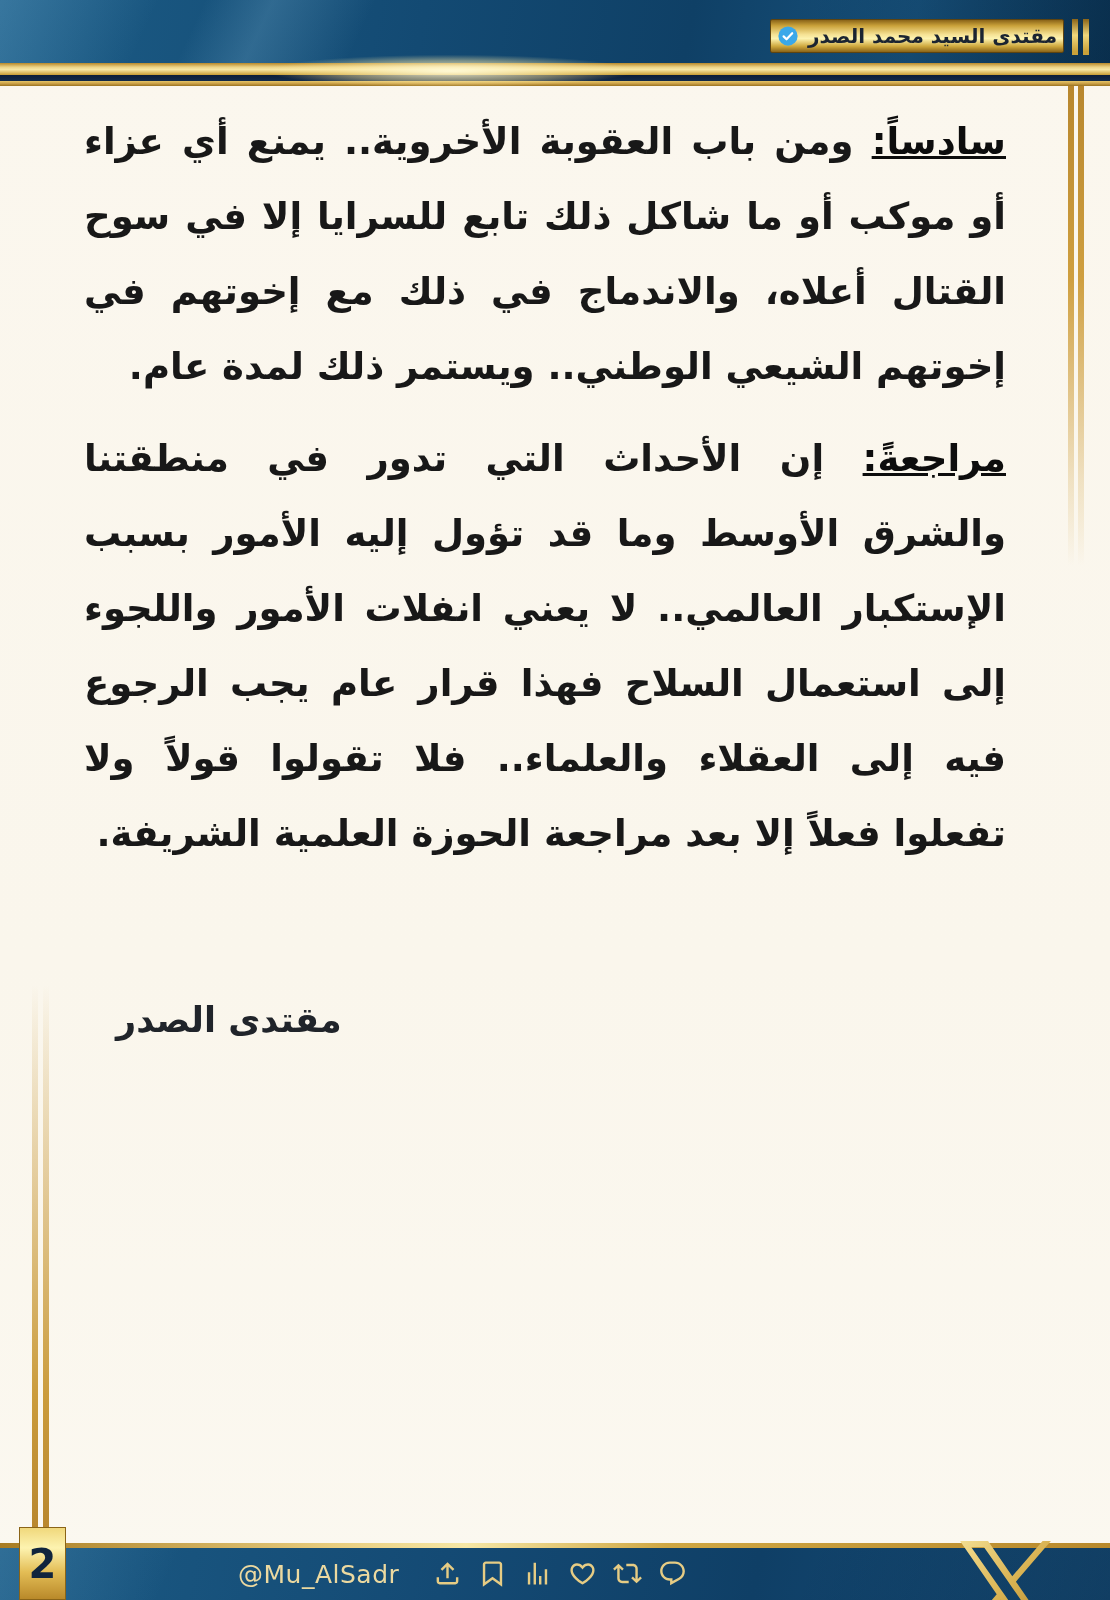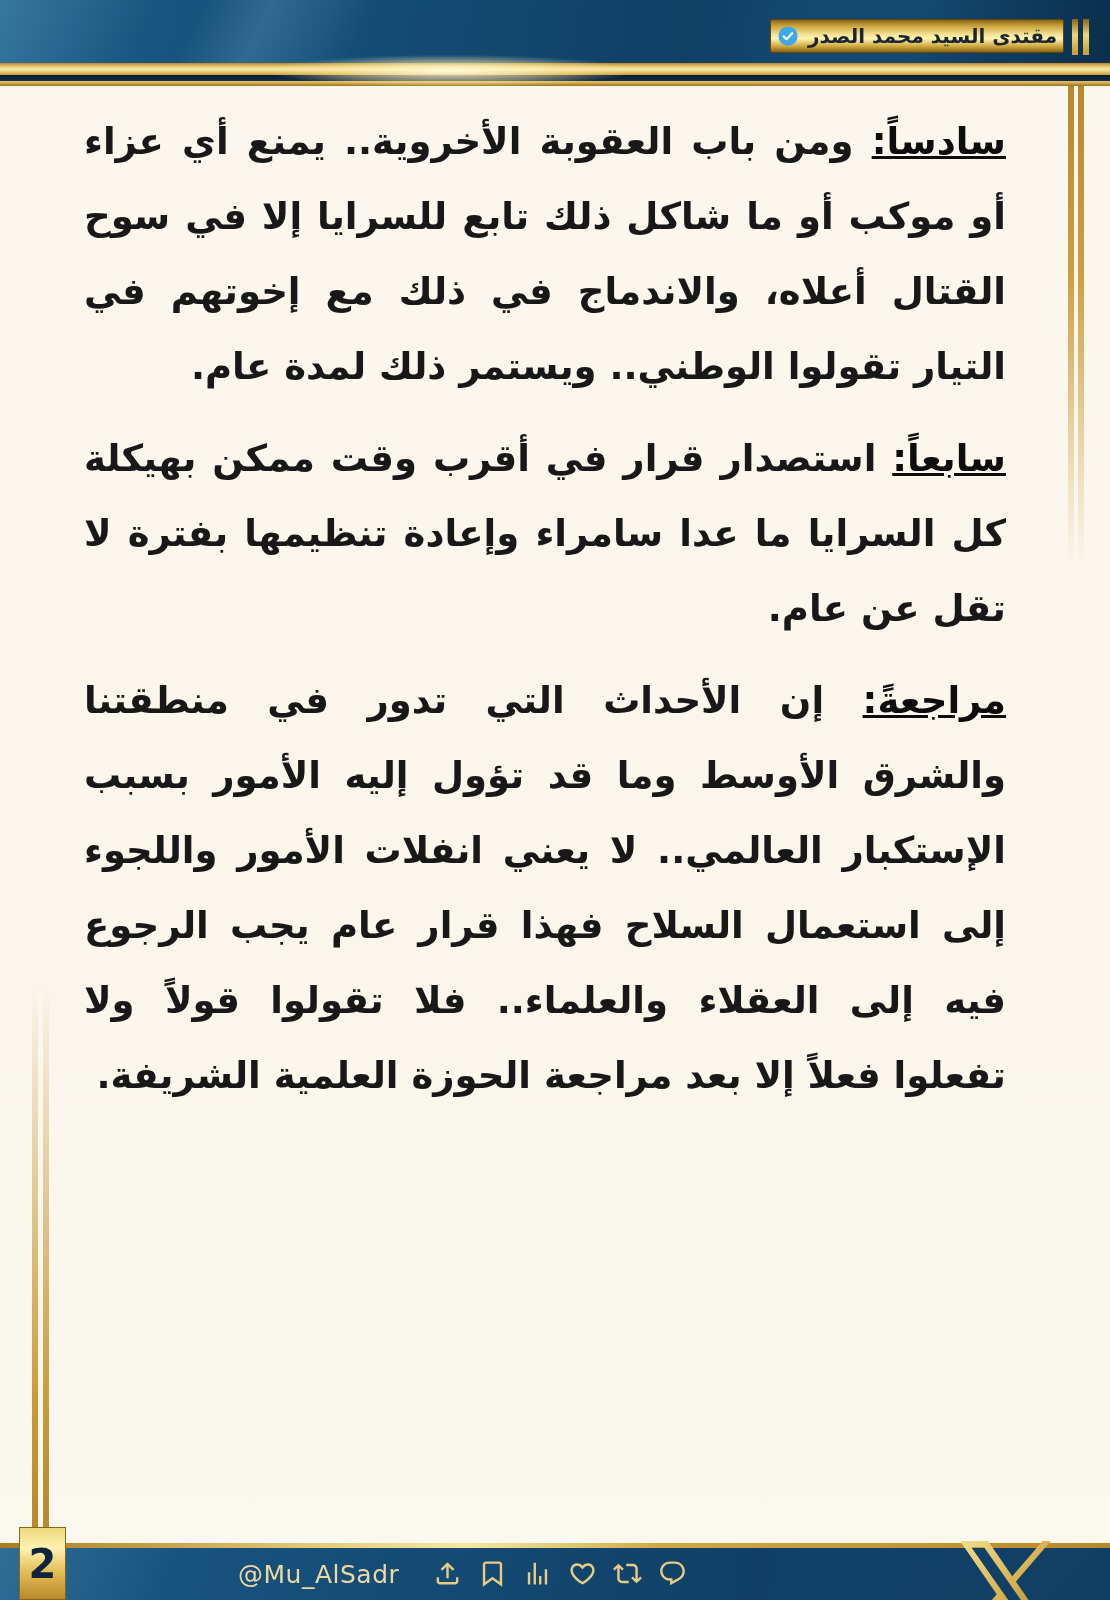--- a/index.html
+++ b/index.html
@@ -142,25 +142,25 @@
   <div class="right-lines">
       <span></span>
       <span></span>
     </div>
   <div class="left-lines">
       <span></span>
       <span></span>
     </div>
 
   <div class="doc-body">
-    <p><span class="lead">سادساً:</span><span> ومن باب العقوبة الأخروية.. يمنع أي عزاء أو موكب أو ما شاكل ذلك تابع للسرايا إلا في سوح القتال أعلاه، والاندماج في ذلك مع إخوتهم في التيار تقولوا الوطني.. ويستمر ذلك لمدة عام.</span></p>
-    <p><span class="lead">سابعاً:</span><span> استصدار قرار في أقرب وقت ممكن بهيكلة كل السرايا ما عدا سامراء وإعادة تنظيمها بفترة لا تقل عن عام.</span></p>
+    <p><span class="lead">سادساً:</span><span> ومن باب العقوبة الأخروية.. يمنع أي عزاء أو موكب أو ما شاكل ذلك تابع للسرايا إلا في سوح القتال أعلاه، والاندماج في ذلك مع إخوتهم في إخوتهم الشيعي الوطني.. ويستمر ذلك لمدة عام.</span></p>
     <p><span class="lead">مراجعةً:</span><span> إن الأحداث التي تدور في منطقتنا والشرق الأوسط وما قد تؤول إليه الأمور بسبب الإستكبار العالمي.. لا يعني انفلات الأمور واللجوء إلى استعمال السلاح فهذا قرار عام يجب الرجوع فيه إلى العقلاء والعلماء.. فلا تقولوا قولاً ولا تفعلوا فعلاً إلا بعد مراجعة الحوزة العلمية الشريفة.</span></p>
   </div>
 
+  <div class="signature">مقتدى الصدر</div>
 
   <div class="footer-hairline"></div>
   <div class="footer-bar"></div>
 
   <div class="page-box">
     <span>2</span>
   </div>
 
   <div class="handle">@Mu_AlSadr</div>
 

